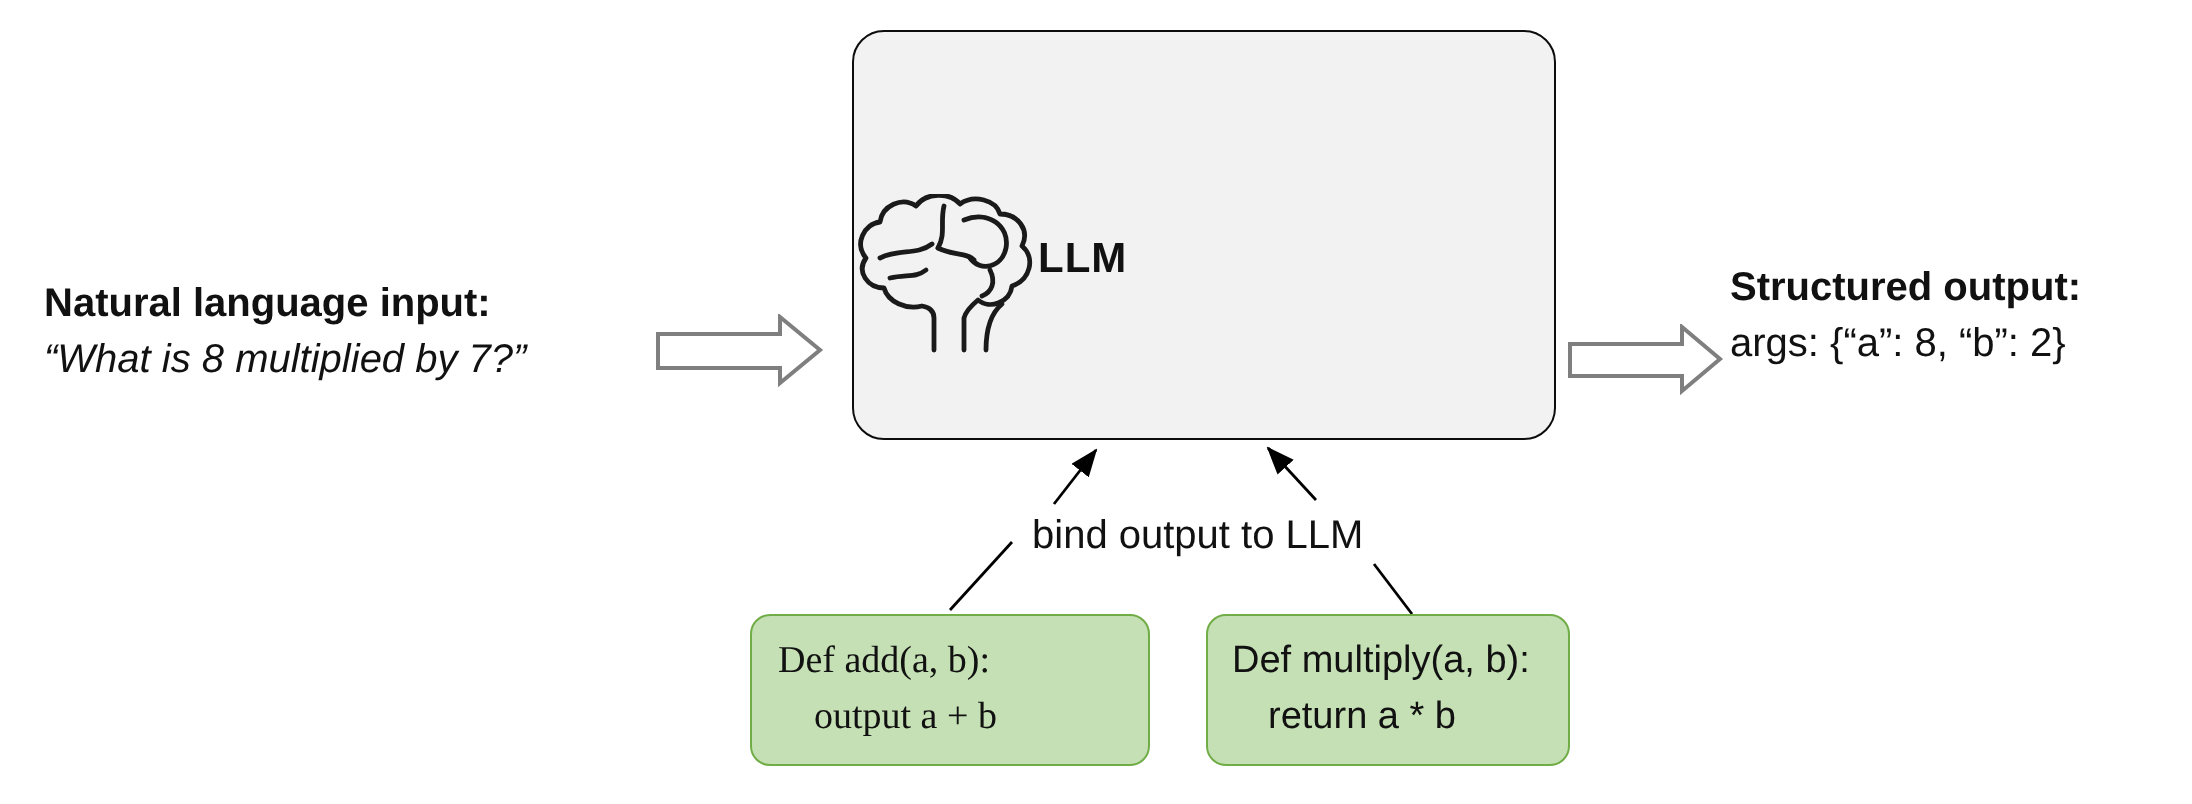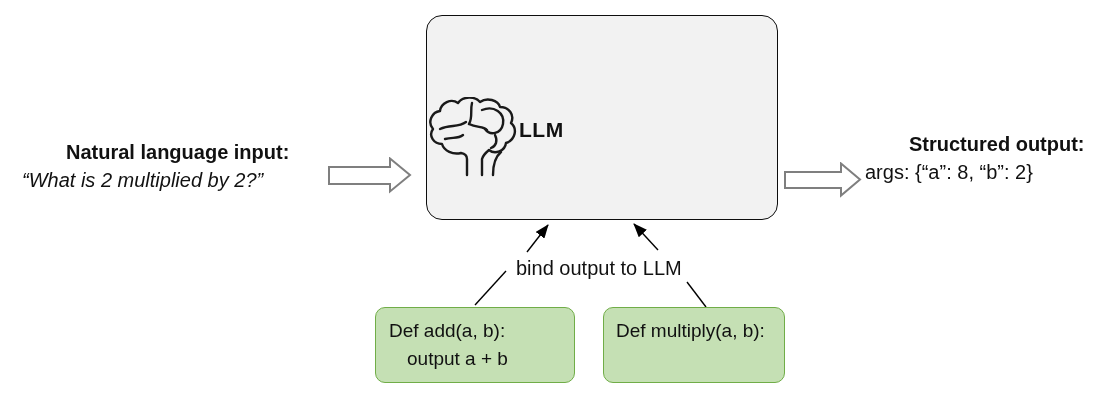--- a/index.html
+++ b/index.html
@@ -12,21 +12,21 @@
     position: relative;
     width: 1096px;
     height: 402px;
     background: #ffffff;
     overflow: hidden;
   }
   .abs { position: absolute; }
 
   
   .input-text { left: 22px; top: 138px; font-size: 20px; line-height: 28px; }
-  .bold-line { font-weight: bold; margin-left: 44px; }
+  .bold-line { font-weight: bold; }
   .italic-line { font-style: italic; }
 
   
   .llm-box {
     left: 426px; top: 15px;
     width: 352px; height: 205px;
     background: #f2f2f2;
     border: 1.5px solid #0d0d0d;
     border-radius: 16px;
     display: flex;
@@ -51,37 +51,37 @@
   .tool-box {
     top: 307px;
     height: 76px;
     background: #c5e0b4;
     border: 1.5px solid #70ad47;
     border-radius: 10px;
     font-size: 19px;
     line-height: 28px;
     padding-top: 9px;
   }
-  .tool-box-add { left: 375px; width: 200px; padding-left: 13px; }
+  .tool-box-add { left: 375px; width: 200px; padding-left: 13px; font-family: Liberation Serif, serif; }
   .tool-box-multiply { left: 603px; width: 182px; padding-left: 12px; }
   .tool-line2 { padding-left: 18px; }
 
   
   .block-arrow-left { left: 328px; top: 157px; }
   .block-arrow-right { left: 784px; top: 162px; }
   .connector-layer { left: 0; top: 0; pointer-events: none; }
 </style>
 </head>
 <body>
 
 <div class="canvas">
 
   <div class="abs input-text">
     <div class="bold-line">Natural language input:</div>
-    <div class="italic-line">“What is 2 multiplied by 2?”</div>
+    <div class="italic-line">“What is 8 multiplied by 7?”</div>
   </div>
 
   <svg class="abs block-arrow-left" width="84" height="38" viewBox="0 0 84 38">
     <polygon points="1,10 62,10 62,1.5 82,18 62,34.5 62,27 1,27" fill="#ffffff" stroke="#7f7f7f" stroke-width="2" stroke-linejoin="miter"></polygon>
   </svg>
 
   <div class="abs llm-box">
     <div class="brain-wrap">
       <svg width="92" height="80" viewBox="0 0 92 80" fill="none">
         <g stroke="#1a1a1a" stroke-width="2.4" stroke-linecap="round" stroke-linejoin="round" fill="none">
@@ -130,15 +130,16 @@
     <line x1="687" y1="282" x2="706" y2="307" stroke="#000000" stroke-width="1.4"></line>
   </svg>
 
   <div class="abs tool-box tool-box-add">
     <div>Def add(a, b):</div>
     <div class="tool-line2">output a + b</div>
   </div>
 
   <div class="abs tool-box tool-box-multiply">
     <div>Def multiply(a, b):</div>
+    <div class="tool-line2">return a * b</div>
   </div>
 
 </div>
 
 </body></html>

